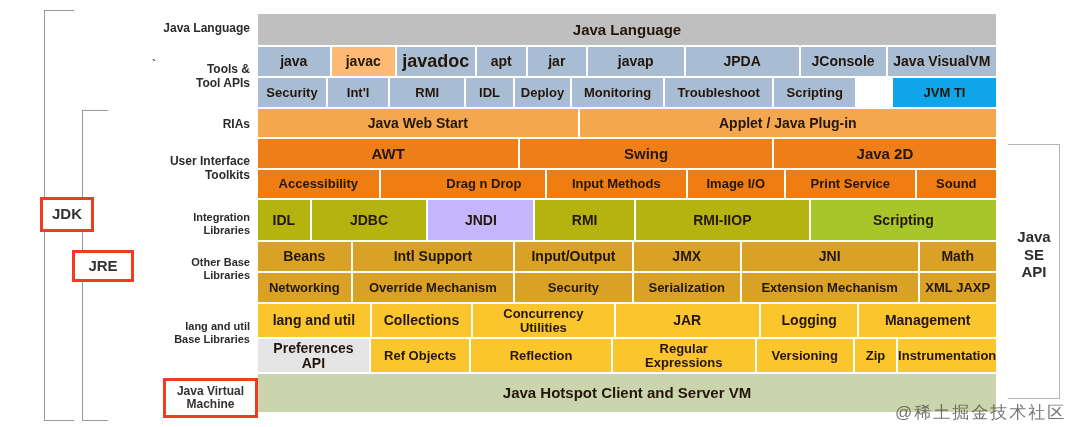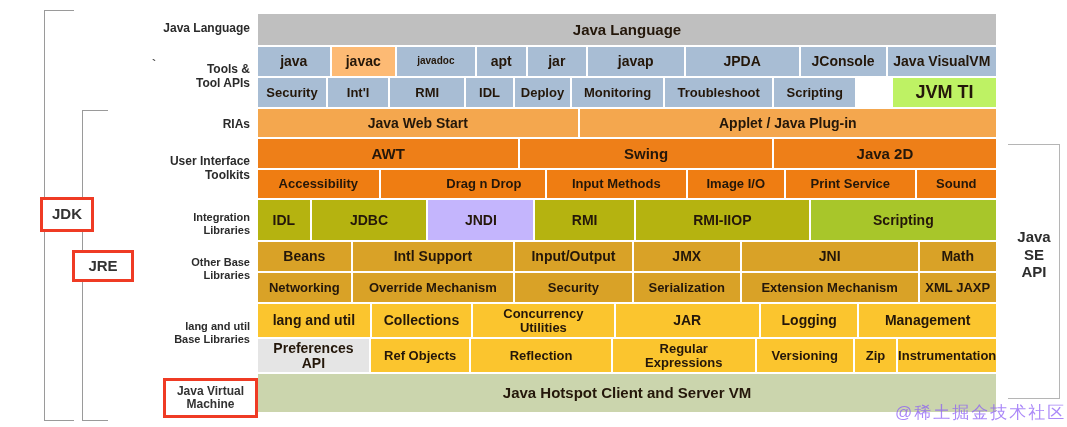--- a/index.html
+++ b/index.html
@@ -101,21 +101,21 @@
     border-bottom: 2px solid #ffffff;
     line-height: 1.05;
     overflow: hidden;
     padding: 0 2px;
   }
   .cell:last-child { border-right: none; }
 
   
   .watermark {
     position: absolute;
-    color: #8b5cf6;
+    color: #404040;
     opacity: 0.72;
     font-weight: normal;
     letter-spacing: 2px;
     pointer-events: none;
   }
 </style>
 </head>
 <body>
 
 <div id="page">
@@ -166,38 +166,38 @@
   <div class="side-label" style="left:110px; top:320px; width:140px; font-size:11px;">lang and util
 Base Libraries</div>
 
   <div class="grid" id="grid">
       <div class="band" style="height: 33px;">
         <div class="cell" style="flex: 100 0 0px; background: rgb(191, 191, 191); font-size: 15px;">Java Language</div>
       </div>
       <div class="band" style="height: 31px;">
         <div class="cell" style="flex: 75 0 0px; background: rgb(168, 189, 212); font-size: 14px;">java</div>
         <div class="cell" style="flex: 66 0 0px; background: #fdba74; font-size: 14px;">javac</div>
-        <div class="cell" style="flex: 82 0 0px; background: rgb(168, 189, 212); font-size: 10px;">javadoc</div>
+        <div class="cell" style="flex: 82 0 0px; background: rgb(168, 189, 212); font-size: 18px;">javadoc</div>
         <div class="cell" style="flex: 50 0 0px; background: rgb(168, 189, 212); font-size: 14px;">apt</div>
         <div class="cell" style="flex: 60 0 0px; background: rgb(168, 189, 212); font-size: 14px;">jar</div>
         <div class="cell" style="flex: 102 0 0px; background: rgb(168, 189, 212); font-size: 14px;">javap</div>
         <div class="cell" style="flex: 121 0 0px; background: rgb(168, 189, 212); font-size: 14px;">JPDA</div>
         <div class="cell" style="flex: 90 0 0px; background: rgb(168, 189, 212); font-size: 14px;">JConsole</div>
         <div class="cell" style="flex: 116 0 0px; background: rgb(168, 189, 212); font-size: 14px;">Java VisualVM</div>
       </div>
       <div class="band" style="height: 31px;">
         <div class="cell" style="flex: 75 0 0px; background: rgb(168, 189, 212); font-size: 13px;">Security</div>
         <div class="cell" style="flex: 66 0 0px; background: rgb(168, 189, 212); font-size: 13px;">Int'l</div>
         <div class="cell" style="flex: 82 0 0px; background: rgb(168, 189, 212); font-size: 13px;">RMI</div>
         <div class="cell" style="flex: 50 0 0px; background: rgb(168, 189, 212); font-size: 13px;">IDL</div>
         <div class="cell" style="flex: 60 0 0px; background: rgb(168, 189, 212); font-size: 13px;">Deploy</div>
         <div class="cell" style="flex: 102 0 0px; background: rgb(168, 189, 212); font-size: 13px;">Monitoring</div>
         <div class="cell" style="flex: 121 0 0px; background: rgb(168, 189, 212); font-size: 13px;">Troubleshoot</div>
         <div class="cell" style="flex: 90 0 0px; background: rgb(168, 189, 212); font-size: 13px;">Scripting</div>
-        <div class="cell" style="flex: 116 0 0px; background: #bef264; font-size: 18px; margin-left: 36px;">JVM TI</div>
+        <div class="cell" style="flex: 116 0 0px; background: #0ea5e9; font-size: 13px; margin-left: 36px;">JVM TI</div>
       </div>
       <div class="band" style="height: 30px;">
         <div class="cell" style="flex: 320 0 0px; background: rgb(244, 167, 78); font-size: 14px;">Java Web Start</div>
         <div class="cell" style="flex: 418 0 0px; background: rgb(244, 167, 78); font-size: 14px;">Applet / Java Plug-in</div>
       </div>
       <div class="band" style="height: 31px;">
         <div class="cell" style="flex: 262 0 0px; background: rgb(238, 127, 24); font-size: 15px;">AWT</div>
         <div class="cell" style="flex: 253 0 0px; background: rgb(238, 127, 24); font-size: 15px;">Swing</div>
         <div class="cell" style="flex: 223 0 0px; background: rgb(238, 127, 24); font-size: 15px;">Java 2D</div>
       </div>

